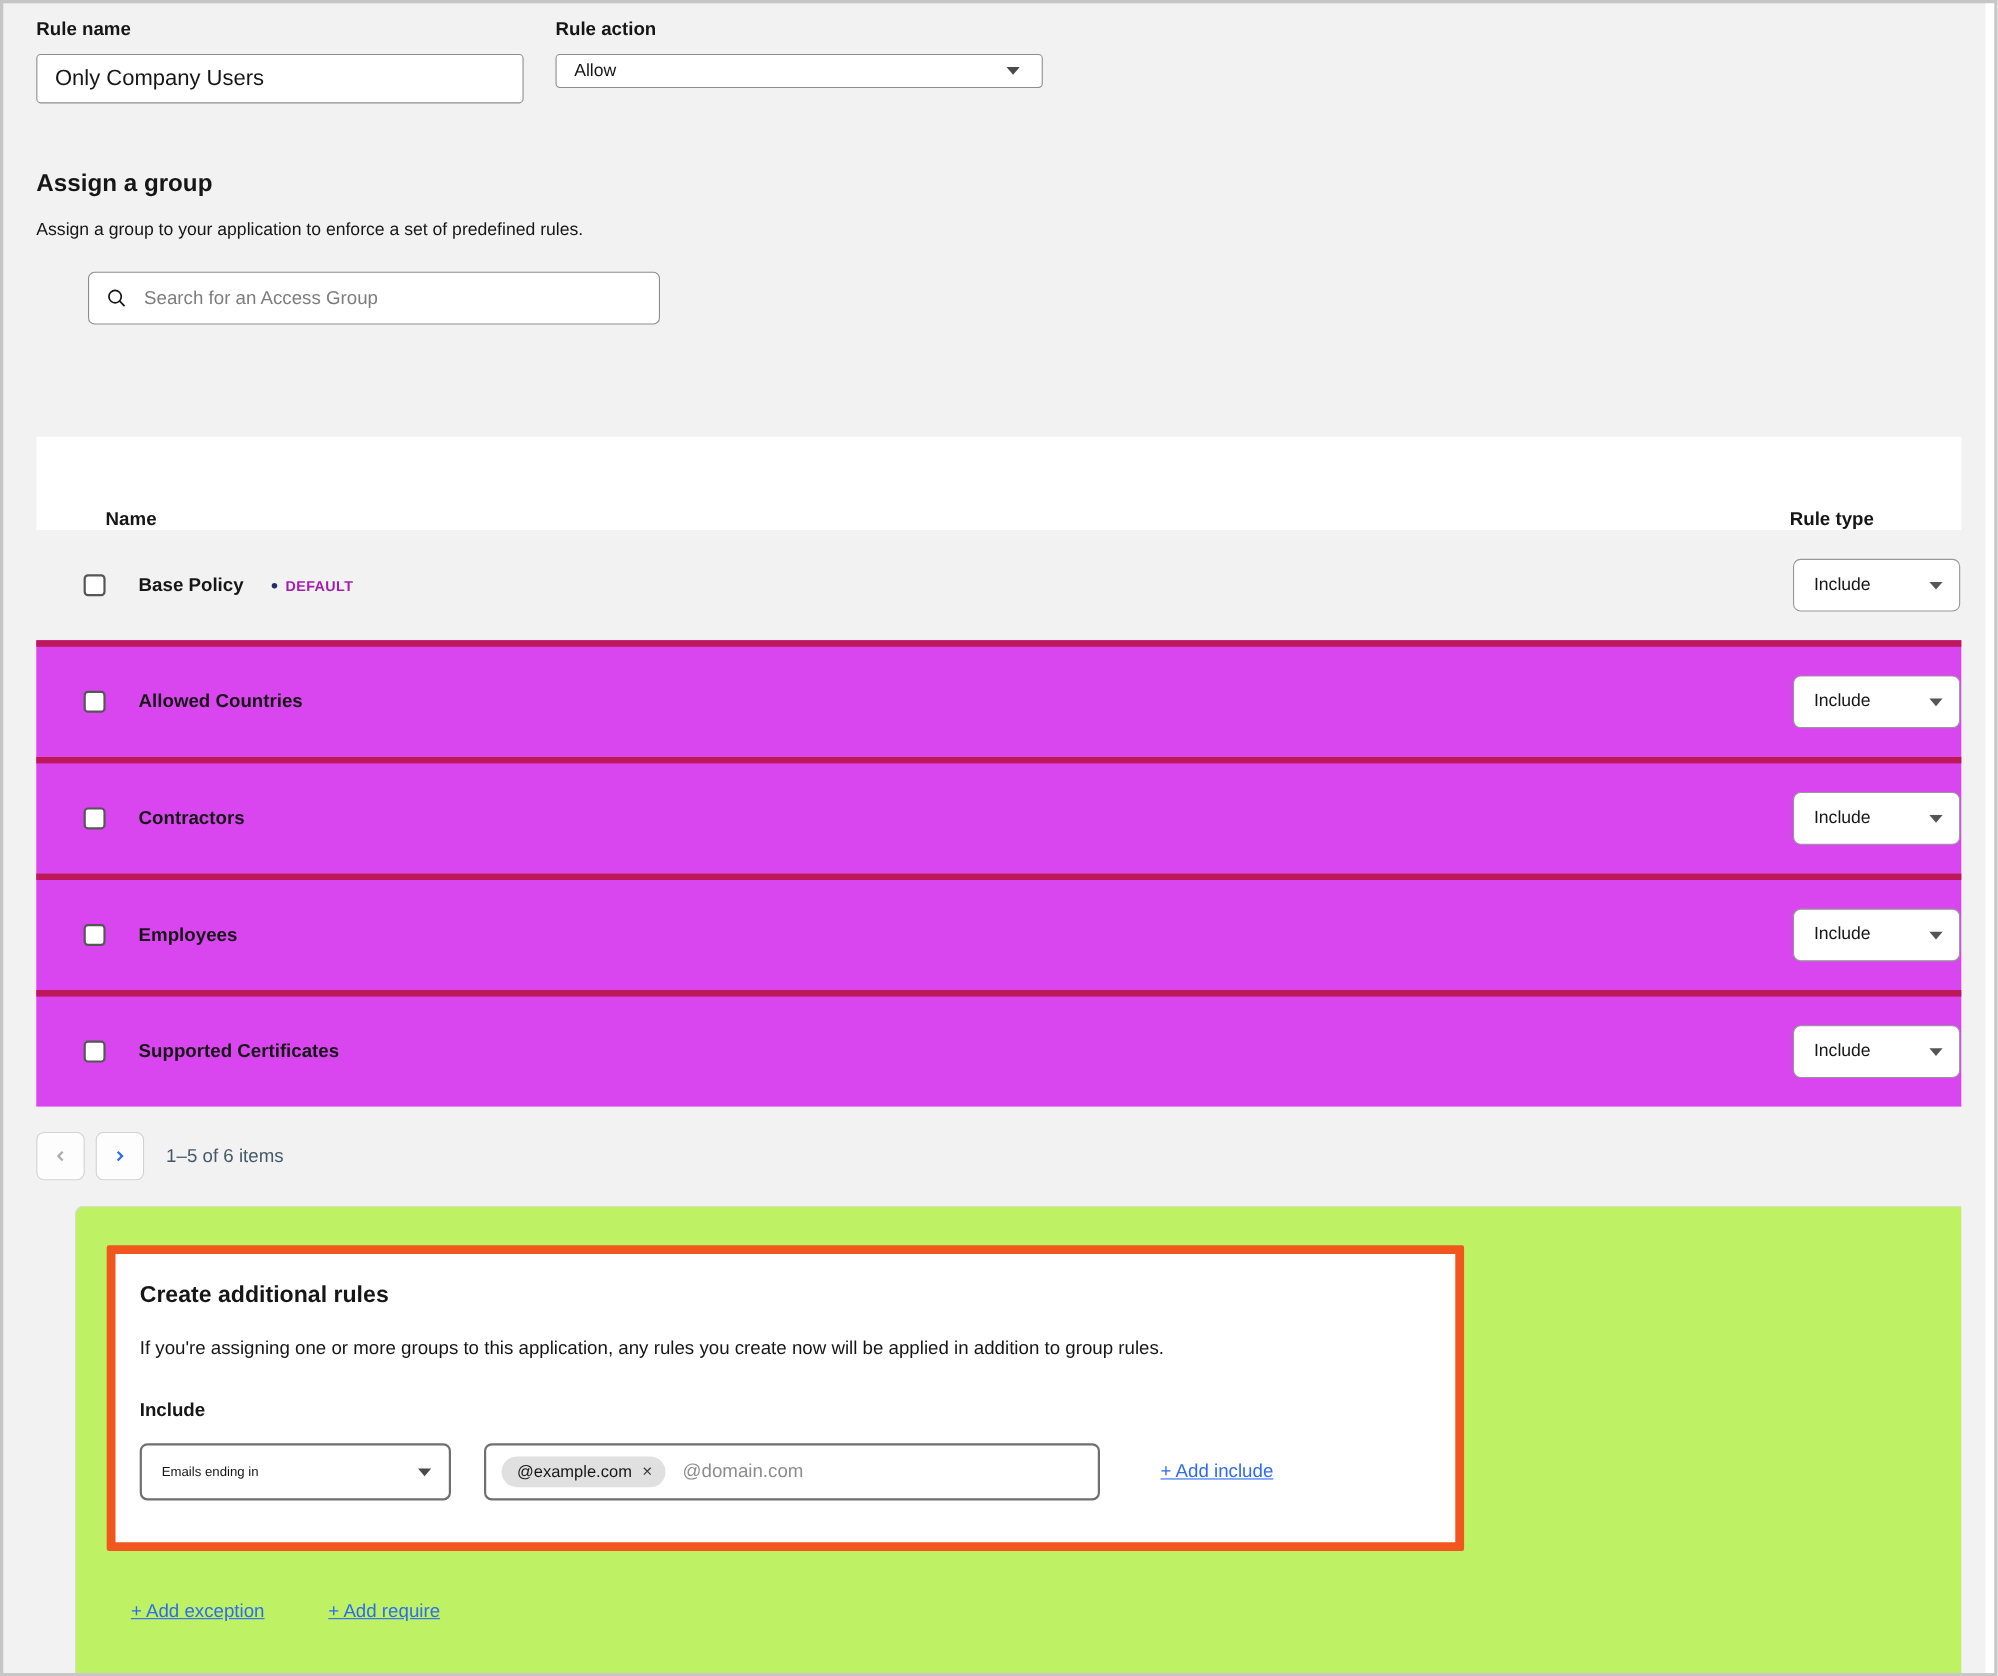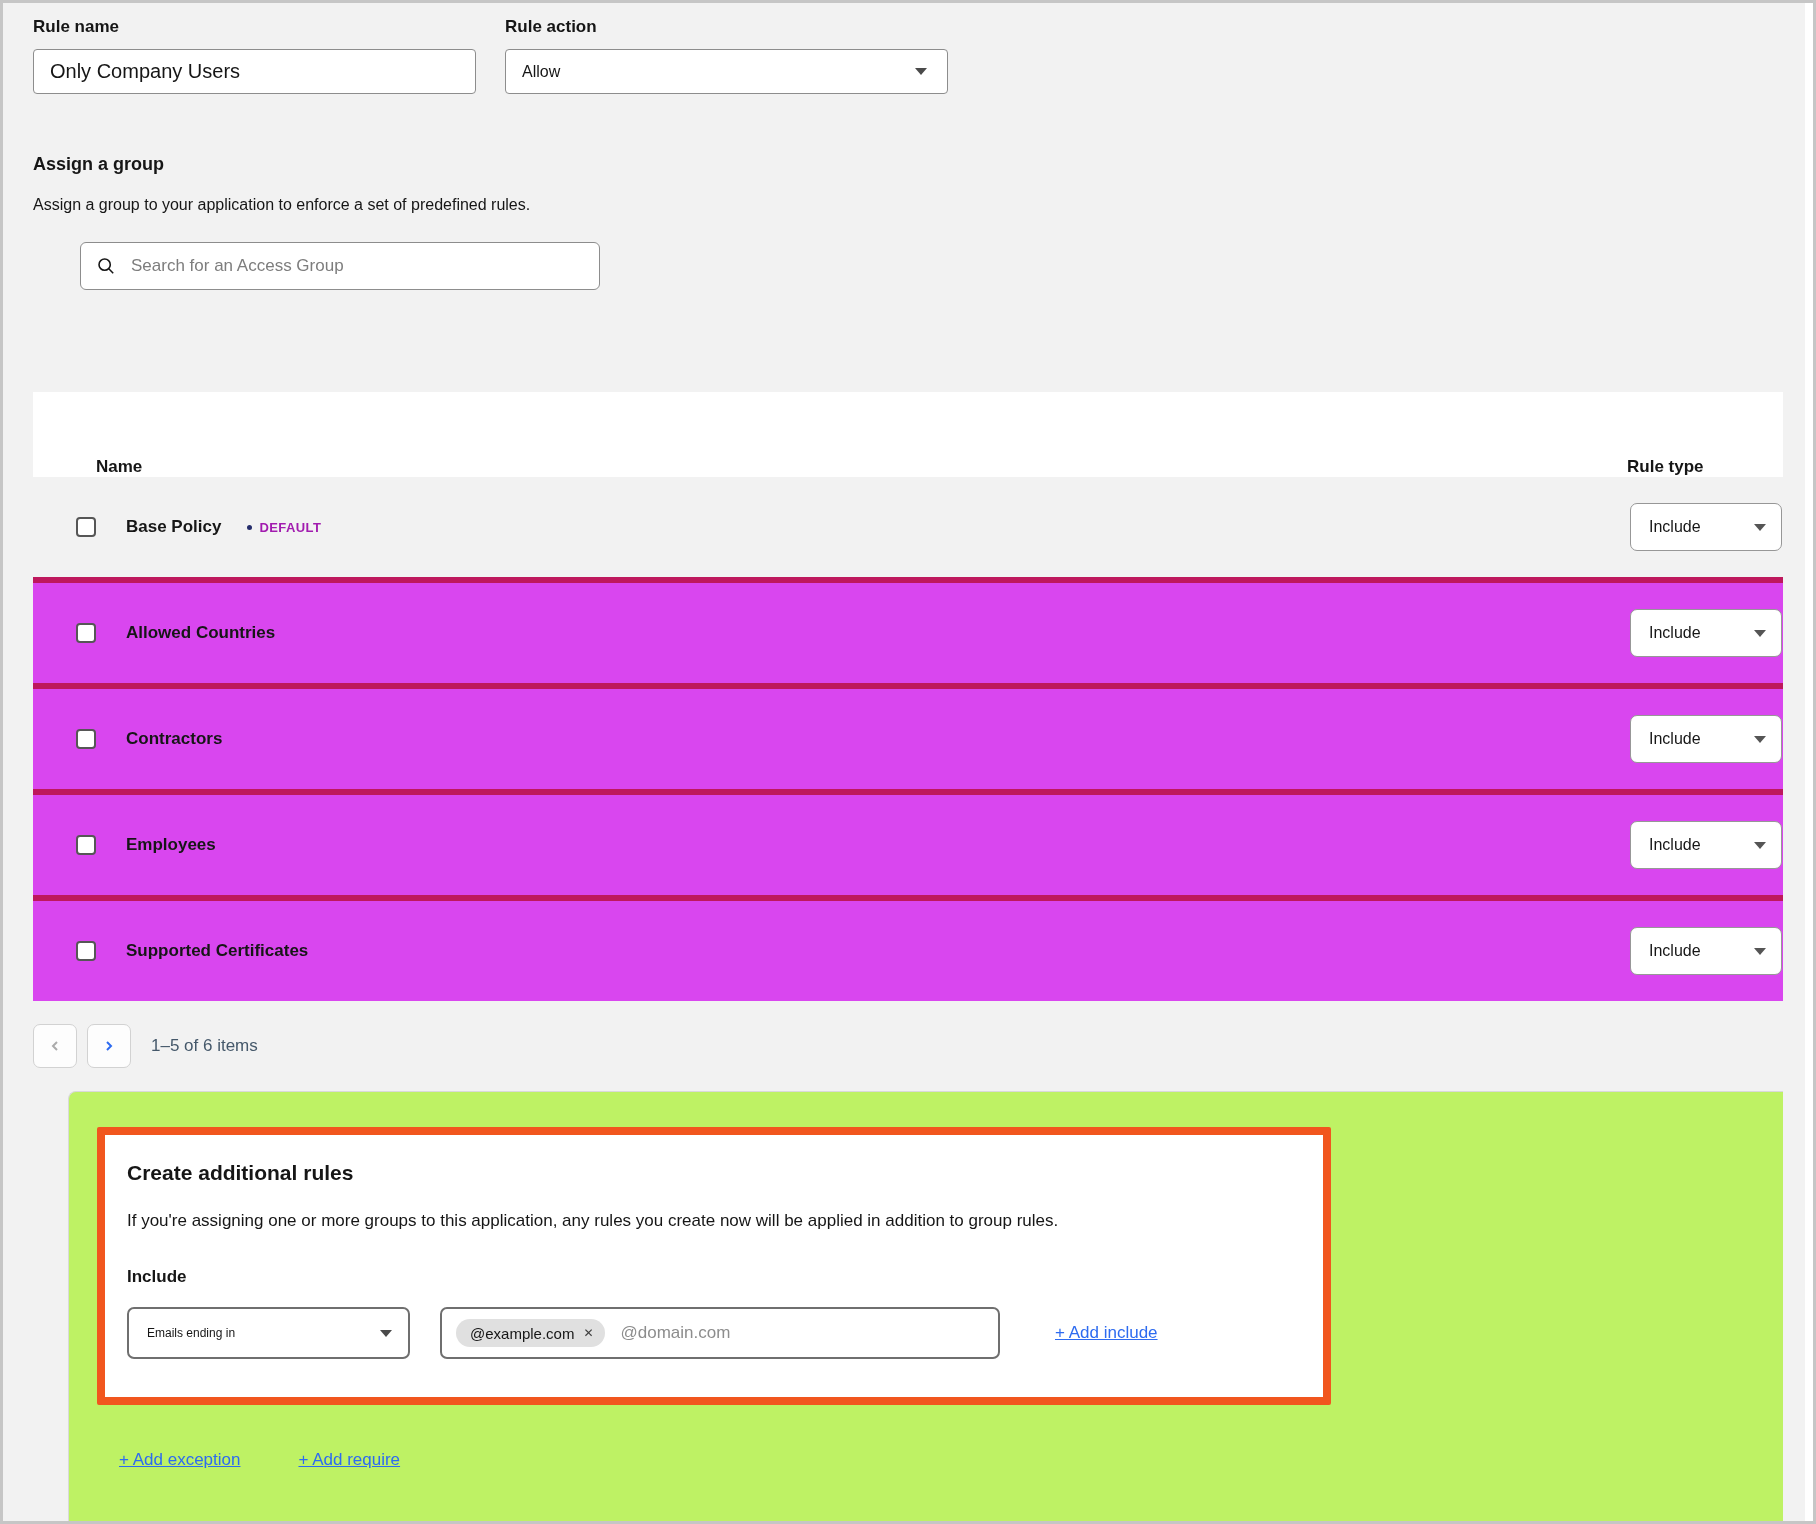--- a/index.html
+++ b/index.html
@@ -14,28 +14,28 @@
   
   .top-fields{display:flex;gap:29px;}
   .field{width:443px;}
   .field-label{font-size:17px;font-weight:700;}
   .text-input{
     margin-top:12px;width:100%;height:45px;box-sizing:border-box;
     border:1px solid #8d8d8d;border-radius:4px;background:#fff;
     font-family:"Liberation Sans",sans-serif;font-size:20px;color:#161616;padding:0 16px;outline:none;
   }
   .select{
-    margin-top:12px;height:45px;box-sizing:border-box;border:1px solid #8d8d8d;border-radius:4px;
+    margin-top:12px;height:31px;box-sizing:border-box;border:1px solid #8d8d8d;border-radius:4px;
     background:#fff;display:flex;align-items:center;justify-content:space-between;
     padding:0 20px 0 16px;font-size:16px;cursor:default;
   }
   .caret{width:0;height:0;border-left:6px solid transparent;border-right:6px solid transparent;border-top:7px solid #4a4a4a;}
 
   
-  .section-title{margin:60px 0 0;font-size:18px;font-weight:700;}
+  .section-title{margin:60px 0 0;font-size:22px;font-weight:700;}
   .section-desc{margin:21px 0 0;font-size:16px;}
   .search-box{
     margin-top:28px;width:520px;height:48px;box-sizing:border-box;background:#fff;
     border:1px solid #8d8d8d;border-radius:6px;display:flex;align-items:center;gap:14px;padding:0 16px;margin-left:47px;
   }
   .search-box input{
     border:none;outline:none;flex:1;font-family:"Liberation Sans",sans-serif;font-size:17px;color:#161616;background:transparent;
   }
   .search-box input::placeholder{color:#7d7d7d;}
 

